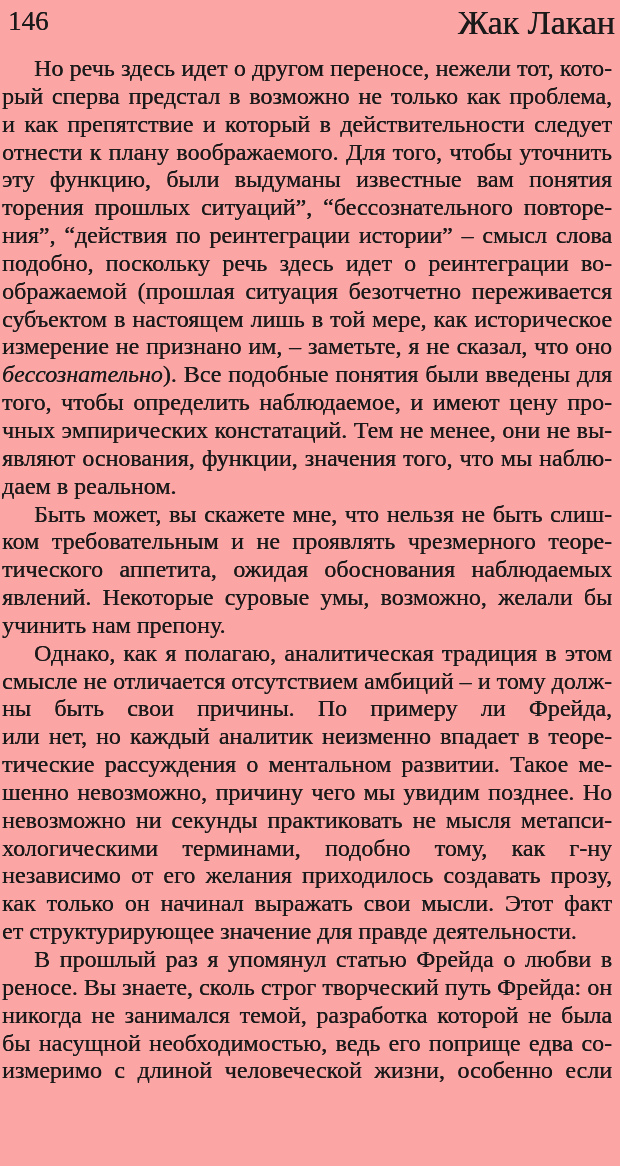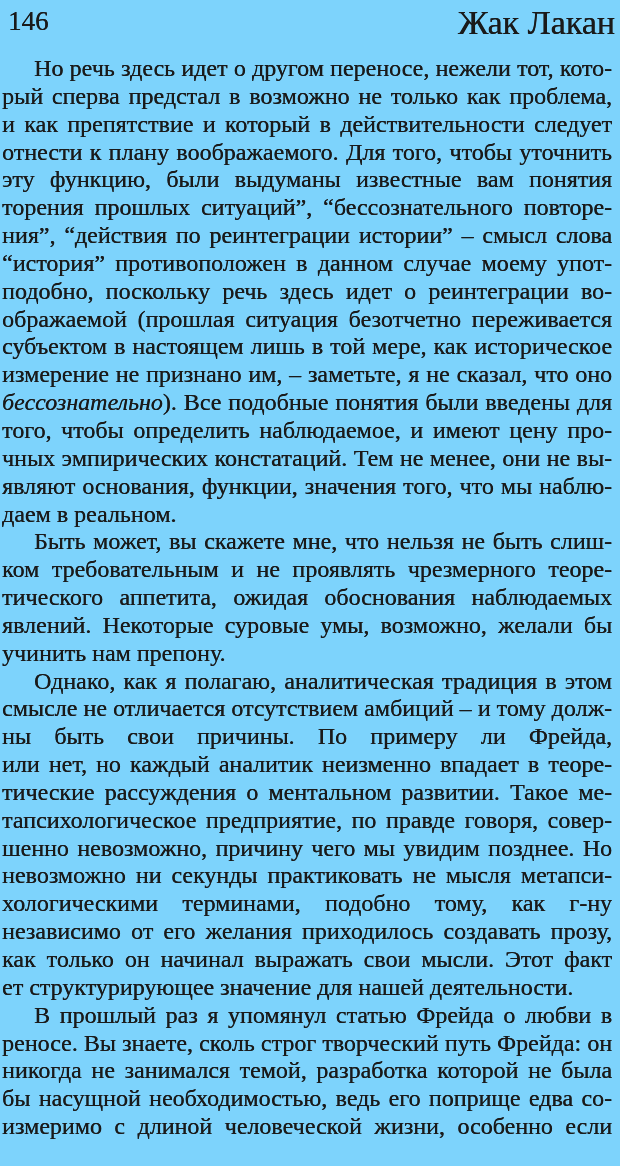--- a/index.html
+++ b/index.html
@@ -1,20 +1,20 @@
 <!DOCTYPE html>
 <html lang="ru"><head>
 <meta charset="utf-8">
 <style>
   html, body { margin: 0; padding: 0; background: #ffffff; }
   .page {
     position: relative;
     width: 620px;
     height: 1166px;
-    background: #7dd3fc;
+    background: #fca5a5;
     overflow: hidden;
     font-family: "Liberation Serif", "DejaVu Serif", serif;
     color: #1a1a1a;
     text-shadow: 0.3px 0 0 currentColor; 
   }
   .header {
     position: absolute;
     top: 6px; left: 8px; right: 5px;
     height: 34px;
   }
@@ -53,21 +53,20 @@
   </div>
   <div class="text-block">
       <div class="para">
         <div class="line first"><span>Но речь здесь идет о другом переносе, нежели тот, кото-</span></div>
         <div class="line"><span>рый сперва предстал в возможно не только как проблема, но</span></div>
         <div class="line"><span>и как препятствие и который в действительности следует</span></div>
         <div class="line"><span>отнести к плану воображаемого. Для того, чтобы уточнить</span></div>
         <div class="line"><span>эту функцию, были выдуманы известные вам понятия “пов-</span></div>
         <div class="line"><span>торения прошлых ситуаций”, “бессознательного повторе-</span></div>
         <div class="line"><span>ния”, “действия по реинтеграции истории” – смысл слова</span></div>
-        <div class="line"><span>“история” противоположен в данном случае моему упот-</span></div>
         <div class="line"><span>подобно, поскольку речь здесь идет о реинтеграции во-</span></div>
         <div class="line"><span>ображаемой (прошлая ситуация безотчетно переживается</span></div>
         <div class="line"><span>субъектом в настоящем лишь в той мере, как историческое</span></div>
         <div class="line"><span>измерение не признано им, – заметьте, я не сказал, что оно</span></div>
         <div class="line"><i>бессознательно</i><span>). Все подобные понятия были введены для</span></div>
         <div class="line"><span>того, чтобы определить наблюдаемое, и имеют цену про-</span></div>
         <div class="line"><span>чных эмпирических констатаций. Тем не менее, они не вы-</span></div>
         <div class="line"><span>являют основания, функции, значения того, что мы наблю-</span></div>
         <div class="line lastline"><span>даем в реальном.</span></div>
       </div>
@@ -77,27 +76,26 @@
         <div class="line"><span>тического аппетита, ожидая обоснования наблюдаемых</span></div>
         <div class="line"><span>явлений. Некоторые суровые умы, возможно, желали бы тут</span></div>
         <div class="line lastline"><span>учинить нам препону.</span></div>
       </div>
       <div class="para">
         <div class="line first"><span>Однако, как я полагаю, аналитическая традиция в этом</span></div>
         <div class="line"><span>смысле не отличается отсутствием амбиций – и тому долж-</span></div>
         <div class="line"><span>ны быть свои причины. По примеру ли Фрейда, оправданно</span></div>
         <div class="line"><span>или нет, но каждый аналитик неизменно впадает в теоре-</span></div>
         <div class="line"><span>тические рассуждения о ментальном развитии. Такое ме-</span></div>
-        <div class="line"><span>тапсихологическое предприятие, по правде говоря, совер-</span></div>
         <div class="line"><span>шенно невозможно, причину чего мы увидим позднее. Но</span></div>
         <div class="line"><span>невозможно ни секунды практиковать не мысля метапси-</span></div>
         <div class="line"><span>хологическими терминами, подобно тому, как г-ну Журдену</span></div>
         <div class="line"><span>независимо от его желания приходилось создавать прозу,</span></div>
         <div class="line"><span>как только он начинал выражать свои мысли. Этот факт име-</span></div>
-        <div class="line lastline"><span>ет структурирующее значение для нашей деятельности.</span></div>
+        <div class="line lastline"><span>ет структурирующее значение для правде деятельности.</span></div>
       </div>
       <div class="para">
         <div class="line first"><span>В прошлый раз я упомянул статью Фрейда о любви в пе-</span></div>
         <div class="line"><span>реносе. Вы знаете, сколь строг творческий путь Фрейда: он</span></div>
         <div class="line"><span>никогда не занимался темой, разработка которой не была</span></div>
         <div class="line"><span>бы насущной необходимостью, ведь его поприще едва со-</span></div>
         <div class="line"><span>измеримо с длиной человеческой жизни, особенно если</span></div>
       </div>
     </div>
 </div>

